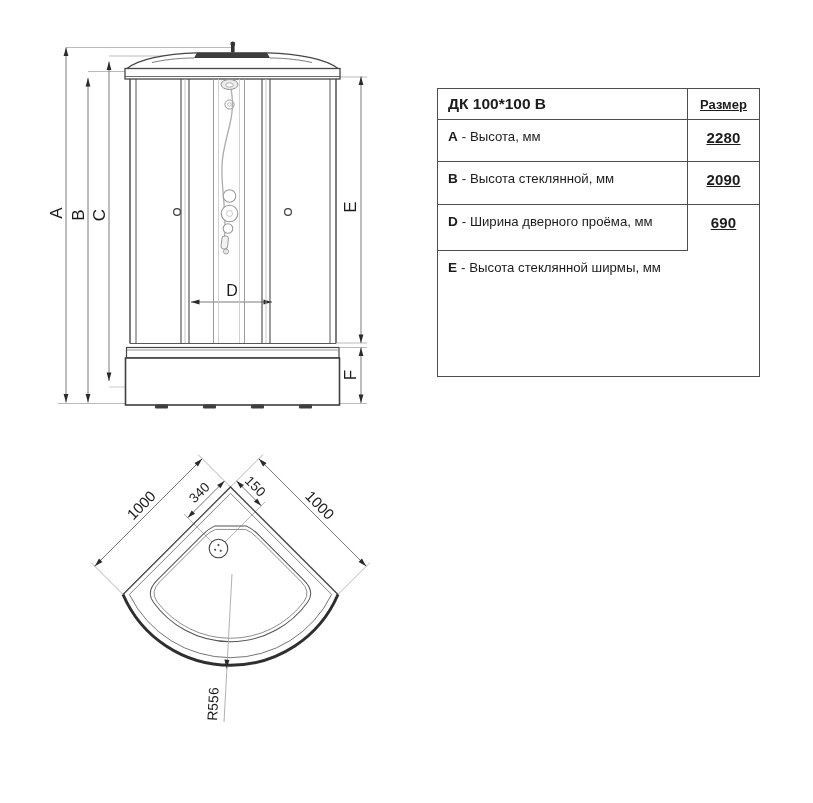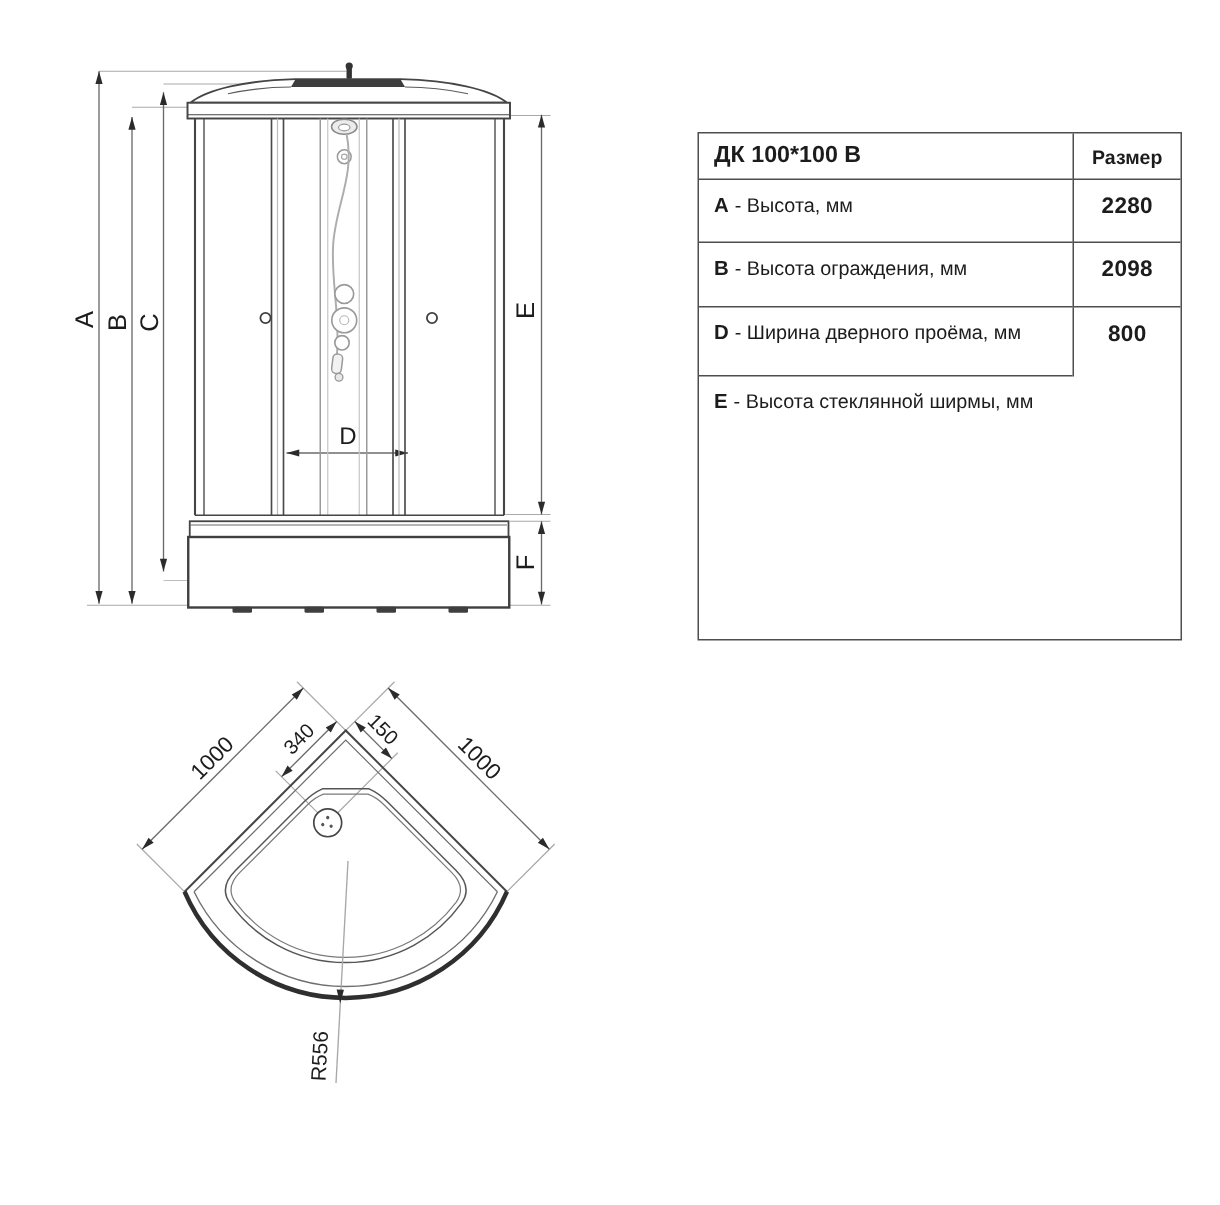--- a/index.html
+++ b/index.html
@@ -2,29 +2,29 @@
 <html><head>
 <meta charset="utf-8">
 <style>
   html,body{margin:0;padding:0;background:#fff;}
   .canvas{position:relative;width:813px;height:803px;background:#ffffff;overflow:hidden;
           font-family:"Liberation Sans",sans-serif;}
   svg text{font-family:"Liberation Sans",sans-serif;fill:#1c1c1c;}
 
   
   .spec-table{
-    position:absolute;left:437px;top:88px;width:323px;height:339px;
+    position:absolute;left:437px;top:88px;width:323px;height:289px;
     box-sizing:border-box;border:1px solid #4e4e4e;
     display:grid;grid-template-columns:249px 72px;
     grid-template-rows:31px 42px 43px 46px 43px 43px 42px;
-    background:#fff;color:#1c1c1c;margin-left:28px;
+    background:#fff;color:#1c1c1c;
   }
   .spec-table>div{box-sizing:border-box;border-bottom:1px solid #4e4e4e;}
   .spec-table>div:nth-last-child(-n+2){border-bottom:none;}
-  .t-val,.t-hsize{border-left:1px solid #4e4e4e;text-align:center;}
+  .t-val,.t-hsize{border-left:1px solid #4e4e4e;text-align:center;text-decoration:underline;}
   .t-hmodel{font-weight:700;font-size:15.5px;padding:6px 0 0 10px;}
   .t-hsize{font-weight:700;font-size:13px;padding-top:8px;}
   .t-lab{font-size:13.2px;padding:9px 4px 0 10px;white-space:nowrap;}
   .t-lab b{font-size:13.6px;font-weight:700;}
   .t-lab span{margin-left:4px;}
   .t-val{font-weight:700;font-size:15px;padding-top:9px;letter-spacing:.2px;}
 </style>
 </head>
 <body>
 
@@ -204,24 +204,24 @@
   </svg>
 
   
   <div class="spec-table">
     <div class="t-hmodel">ДК 100*100 В</div>
     <div class="t-hsize">Размер</div>
 
     <div class="t-lab"><b>A</b><span>- Высота, мм</span></div>
     <div class="t-val">2280</div>
 
-    <div class="t-lab"><b>B</b><span>- Высота ограждения, мм</span></div>
-
-    <div class="t-val">2098</div>
+    <div class="t-lab"><b>B</b><span>- Высота стеклянной, мм</span></div>
+
+    <div class="t-val">2090</div>
 
     <div class="t-lab"><b>D</b><span>- Ширина дверного проёма, мм</span></div>
-    <div class="t-val">800</div>
+    <div class="t-val">690</div>
 
     <div class="t-lab"><b>E</b><span>- Высота стеклянной ширмы, мм</span></div>
 
   </div>
 
 </div>
 
 </body></html>

